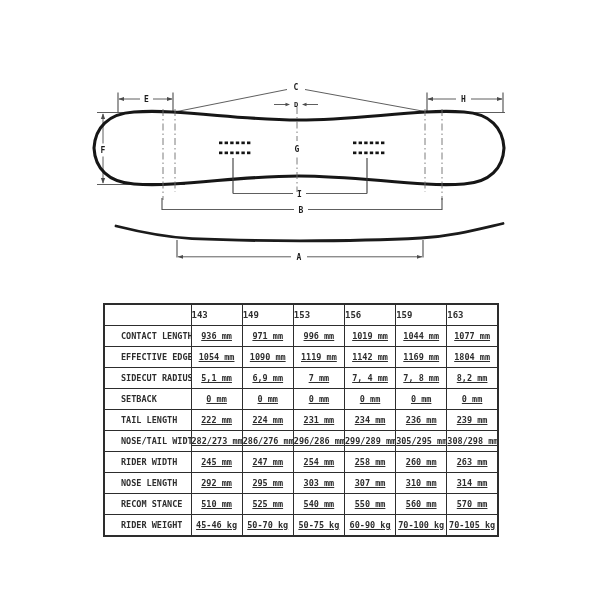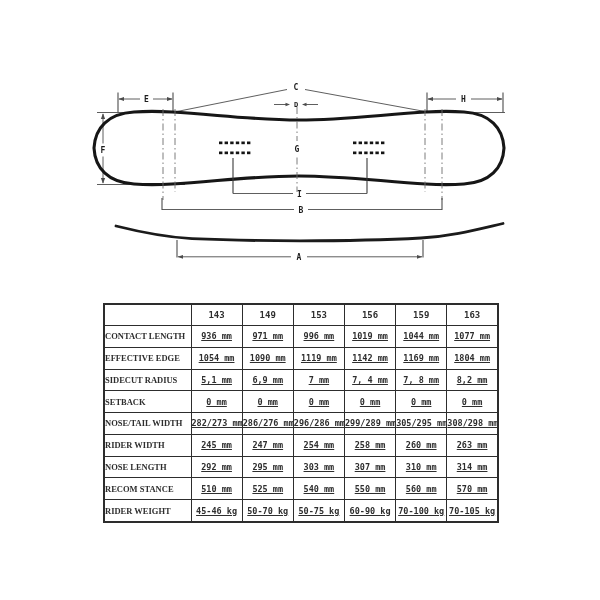--- a/index.html
+++ b/index.html
@@ -16,22 +16,22 @@
   .dot{fill:#141414;}
   .dimlabel{font-family:"DejaVu Sans Mono",monospace;font-size:8px;font-weight:bold;
             fill:#1c1c1c;text-anchor:middle;}
   .dimlabel.small{font-size:7px;}
   
   #spec-table{position:absolute;left:103px;top:303px;width:394px;height:220px;
               border-collapse:collapse;table-layout:fixed;border:2px solid #2d2d2d;}
   #spec-table td,#spec-table th{border:1.5px solid #2d2d2d;height:20px;padding:0;
               font-size:8.5px;font-weight:bold;color:#2e2e2e;letter-spacing:0;
               font-family:"DejaVu Sans Mono",monospace;white-space:nowrap;overflow:hidden;}
-  #spec-table th{font-size:9px;text-align:center;font-weight:bold;}
-  #spec-table td.rowlabel{text-align:left;padding-left:0;font-family:Liberation Serif, serif;}
+  #spec-table th{font-size:9px;text-align:left;font-weight:bold;}
+  #spec-table td.rowlabel{text-align:left;padding-left:16px;}
   #spec-table td.val{text-align:center;text-decoration:underline;}
 </style>
 </head>
 <body>
 
 <div id="canvas">
 
   <svg id="diagram-svg" width="600" height="300" viewBox="0 0 600 300">
 
     <g>
@@ -200,20 +200,29 @@
         <tr>
           <td class="rowlabel">SETBACK</td>
           <td class="val">0 mm</td>
           <td class="val">0 mm</td>
           <td class="val">0 mm</td>
           <td class="val">0 mm</td>
           <td class="val">0 mm</td>
           <td class="val">0 mm</td>
         </tr>
         <tr>
+          <td class="rowlabel">TAIL LENGTH</td>
+          <td class="val">222 mm</td>
+          <td class="val">224 mm</td>
+          <td class="val">231 mm</td>
+          <td class="val">234 mm</td>
+          <td class="val">236 mm</td>
+          <td class="val">239 mm</td>
+        </tr>
+        <tr>
           <td class="rowlabel">NOSE/TAIL WIDTH</td>
           <td class="val">282/273 mm</td>
           <td class="val">286/276 mm</td>
           <td class="val">296/286 mm</td>
           <td class="val">299/289 mm</td>
           <td class="val">305/295 mm</td>
           <td class="val">308/298 mm</td>
         </tr>
         <tr>
           <td class="rowlabel">RIDER WIDTH</td>

